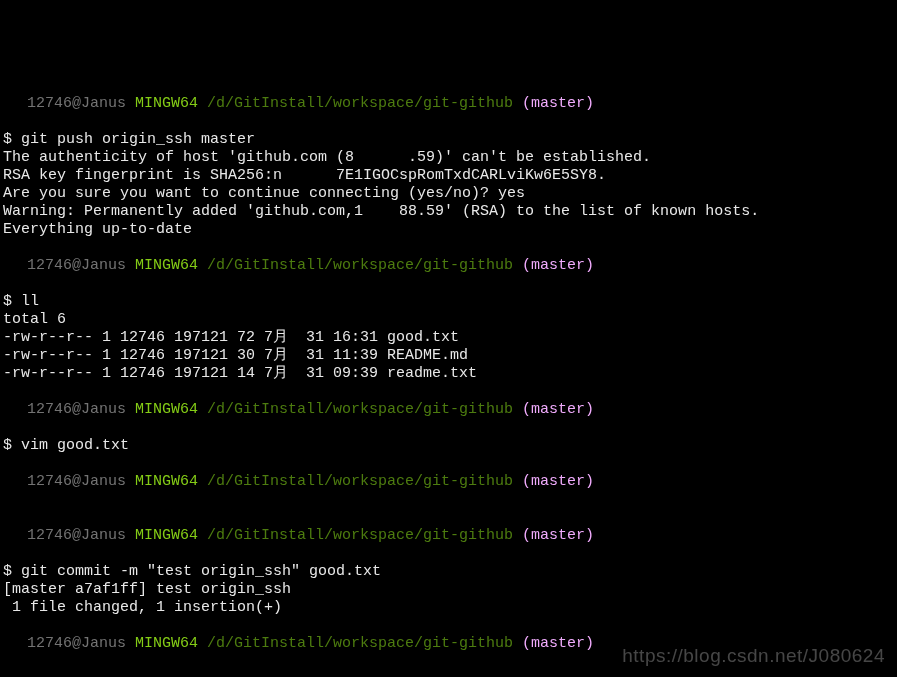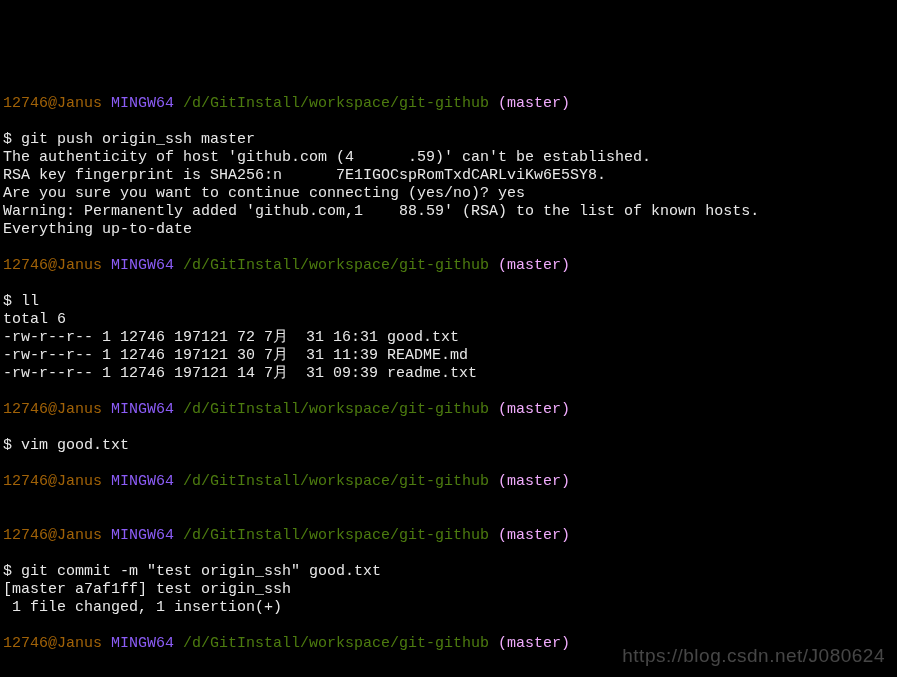--- a/index.html
+++ b/index.html
@@ -17,24 +17,25 @@
       height: 677px;
       overflow: hidden;
       padding: 0;
       white-space: pre;
       position: relative;
     }
     .terminal {
       padding: 5px 3px;
     }
     .user-host {
-      color: #a16207;
+      color: #737373;
+      margin-left: 24px;
     }
     .mingw {
-      color: #8b5cf6;
+      color: #84cc16;
     }
     .path {
       color: #4d7c0f;
     }
     .branch {
       color: #f0abfc;
     }
     .white {
       color: #e8e8e8;
     }
@@ -56,21 +57,21 @@
     }
   </style>
 </head>
 <body>
 
 
 
 <div class="terminal">
 <span class="prompt-line"><span class="user-host">12746@Janus </span><span class="mingw">MINGW64 </span><span class="path">/d/GitInstall/workspace/git-github </span><span class="branch">(master)</span></span>
 <span class="white">$ git push origin_ssh master</span>
-<span class="white"><span>The authenticity of host 'github.com (4</span><span class="blacked">██████</span><span>.59)' can't be established.</span></span>
+<span class="white"><span>The authenticity of host 'github.com (8</span><span class="blacked">██████</span><span>.59)' can't be established.</span></span>
 <span class="white"><span>RSA key fingerprint is SHA256:n</span><span class="blacked">██████</span><span>7E1IGOCspRomTxdCARLviKw6E5SY8.</span></span>
 <span class="white">Are you sure you want to continue connecting (yes/no)? yes</span>
 <span class="white"><span>Warning: Permanently added 'github.com,1</span><span class="blacked">████</span><span>88.59' (RSA) to the list of known hosts.</span></span>
 <span class="white">Everything up-to-date</span>
 
 <span class="prompt-line"><span class="user-host">12746@Janus </span><span class="mingw">MINGW64 </span><span class="path">/d/GitInstall/workspace/git-github </span><span class="branch">(master)</span></span>
 <span class="white">$ ll</span>
 <span class="white">total 6</span>
 <span class="white">-rw-r--r-- 1 12746 197121 72 7月  31 16:31 good.txt</span>
 <span class="white">-rw-r--r-- 1 12746 197121 30 7月  31 11:39 README.md</span>

